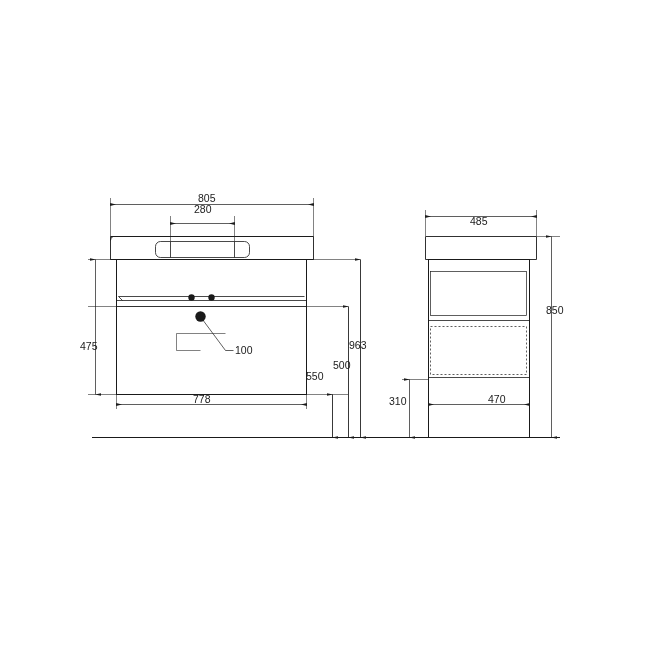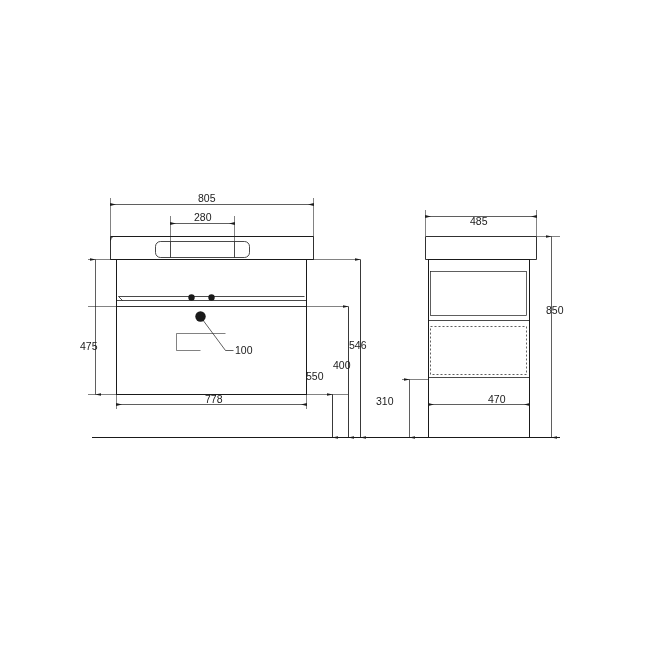--- a/index.html
+++ b/index.html
@@ -182,35 +182,35 @@
         <path d="M3.5,9 L1.4,0 L5.6,0 Z" fill="#1a1a1a"></path>
       </marker>
       <marker id="arrU" markerWidth="7" markerHeight="9" refX="3.5" refY="0.5" orient="auto" markerUnits="strokeWidth">
         <path d="M3.5,0 L1.4,9 L5.6,9 Z" fill="#1a1a1a"></path>
       </marker>
     </defs>
   </svg>
 
   <div class="lbl-box" style="left:198px; top:193px;">805</div>
 
-  <div class="lbl-box" style="left:194px; top:212px;text-align:right;">280</div>
+  <div class="lbl-box" style="left:194px; top:204px;text-align:right;">280</div>
 
   <div class="lbl-box" style="left:80px; top:305px;margin-top:36px;">475</div>
 
   <div class="lbl-box" style="left:235px; top:345px;">100</div>
 
-  <div class="lbl-box" style="left:193px; top:394px;margin-left:12px;">778</div>
+  <div class="lbl-box" style="left:193px; top:394px;">778</div>
 
   <div class="lbl-box" style="left:306px; top:371px;">550</div>
 
-  <div class="lbl-box" style="left:333px; top:360px;">400</div>
-
-  <div class="lbl-box" style="left:349px; top:340px;">546</div>
+  <div class="lbl-box" style="left:333px; top:360px;">500</div>
+
+  <div class="lbl-box" style="left:349px; top:340px;">963</div>
 
   <div class="lbl-box" style="left:470px; top:216px;">485</div>
 
   <div class="lbl-box" style="left:468px; top:394px;margin-left:20px;">470</div>
 
   <div class="lbl-box" style="left:546px; top:305px;">850</div>
 
-  <div class="lbl-box" style="left:376px; top:396px;text-align:center;">310</div>
+  <div class="lbl-box" style="left:389px; top:396px;text-align:center;">310</div>
 
 </div>
 
 </body></html>

